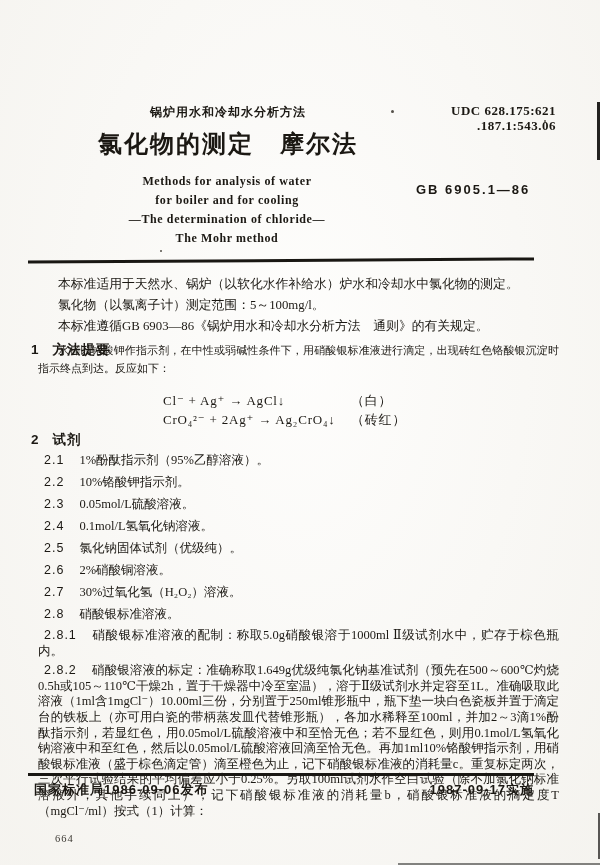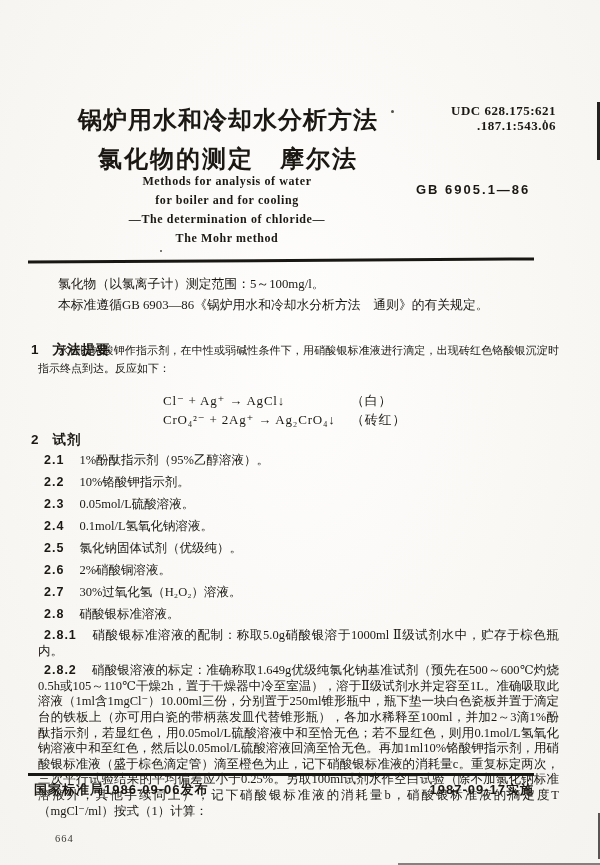--- a/index.html
+++ b/index.html
@@ -28,21 +28,21 @@
   .cn-standard{
     position:absolute;top:66px;left:126px;
     font-size:15px;font-weight:bold;letter-spacing:5px;
     font-family:"Liberation Sans","DejaVu Sans",sans-serif;
   }
   .zh-title{
     position:absolute;top:104px;left:78px;width:300px;
     text-align:center;font-weight:bold;
     font-family:"Liberation Sans","DejaVu Sans",sans-serif;
   }
-  .zh-title .l1{font-size:24px;letter-spacing:1px;}
+  .zh-title .l1{font-size:12px;letter-spacing:1px;}
   .zh-title .l2{font-size:24px;letter-spacing:2px;margin-top:7px;}
   .udc{
     position:absolute;top:103px;left:436px;width:120px;
     font-family:Liberation Serif, serif;
     font-weight:bold;font-size:13px;line-height:15px;text-align:right;
     letter-spacing:.5px;
   }
   .gb-code{
     position:absolute;top:138px;left:416px;
     font-family:"Liberation Sans","DejaVu Sans",sans-serif;
@@ -86,21 +86,21 @@
   .eq-row{display:flex;}
   .eq-formula{min-width:178px;padding-right:10px;}
   .reagents{
     position:absolute;top:452px;left:38px;width:521px;
     font-size:12.5px;line-height:16px;
   }
   .reagent-item{margin:0 0 6px 6px;text-align:justify;}
   .reagent-item.long{margin-left:0;text-indent:6px;line-height:15.6px;margin-bottom:4px;}
   .reagent-num{
     font-family:"Liberation Sans","DejaVu Sans",sans-serif;
-    font-weight:bold;margin-right:15px;letter-spacing:1px;
+    font-weight:normal;margin-right:15px;letter-spacing:1px;
   }
 
   
   .footer-row{
     position:absolute;top:781px;left:34px;width:500px;
     display:flex;justify-content:space-between;
     font-family:"Liberation Sans","DejaVu Sans",sans-serif;
     font-weight:bold;font-size:13px;letter-spacing:1px;
   }
   .page-number{
@@ -137,20 +137,21 @@
   <div class="en-title">
     <div>Methods for analysis of water</div>
     <div>for boiler and for cooling</div>
     <div>—The determination of chloride—</div>
     <div>The Mohr method</div>
   </div>
 
   <div class="rule rule-top"></div>
 
   <div class="scope">
+    <p>本标准适用于天然水、锅炉（以软化水作补给水）炉水和冷却水中氯化物的测定。</p>
     <p>氯化物（以氯离子计）测定范围：5～100mg/l。</p>
     <p>本标准遵循GB 6903—86《锅炉用水和冷却水分析方法　通则》的有关规定。</p>
   </div>
 
   <div class="sec-heading s1-head">
     <span class="sec-num">1</span><span>方法提要</span>
   </div>
   <div class="s1-body">
     <div class="para">水样以铬酸钾作指示剂，在中性或弱碱性条件下，用硝酸银标准液进行滴定，出现砖红色铬酸银沉淀时指示终点到达。反应如下：</div>
   </div>

